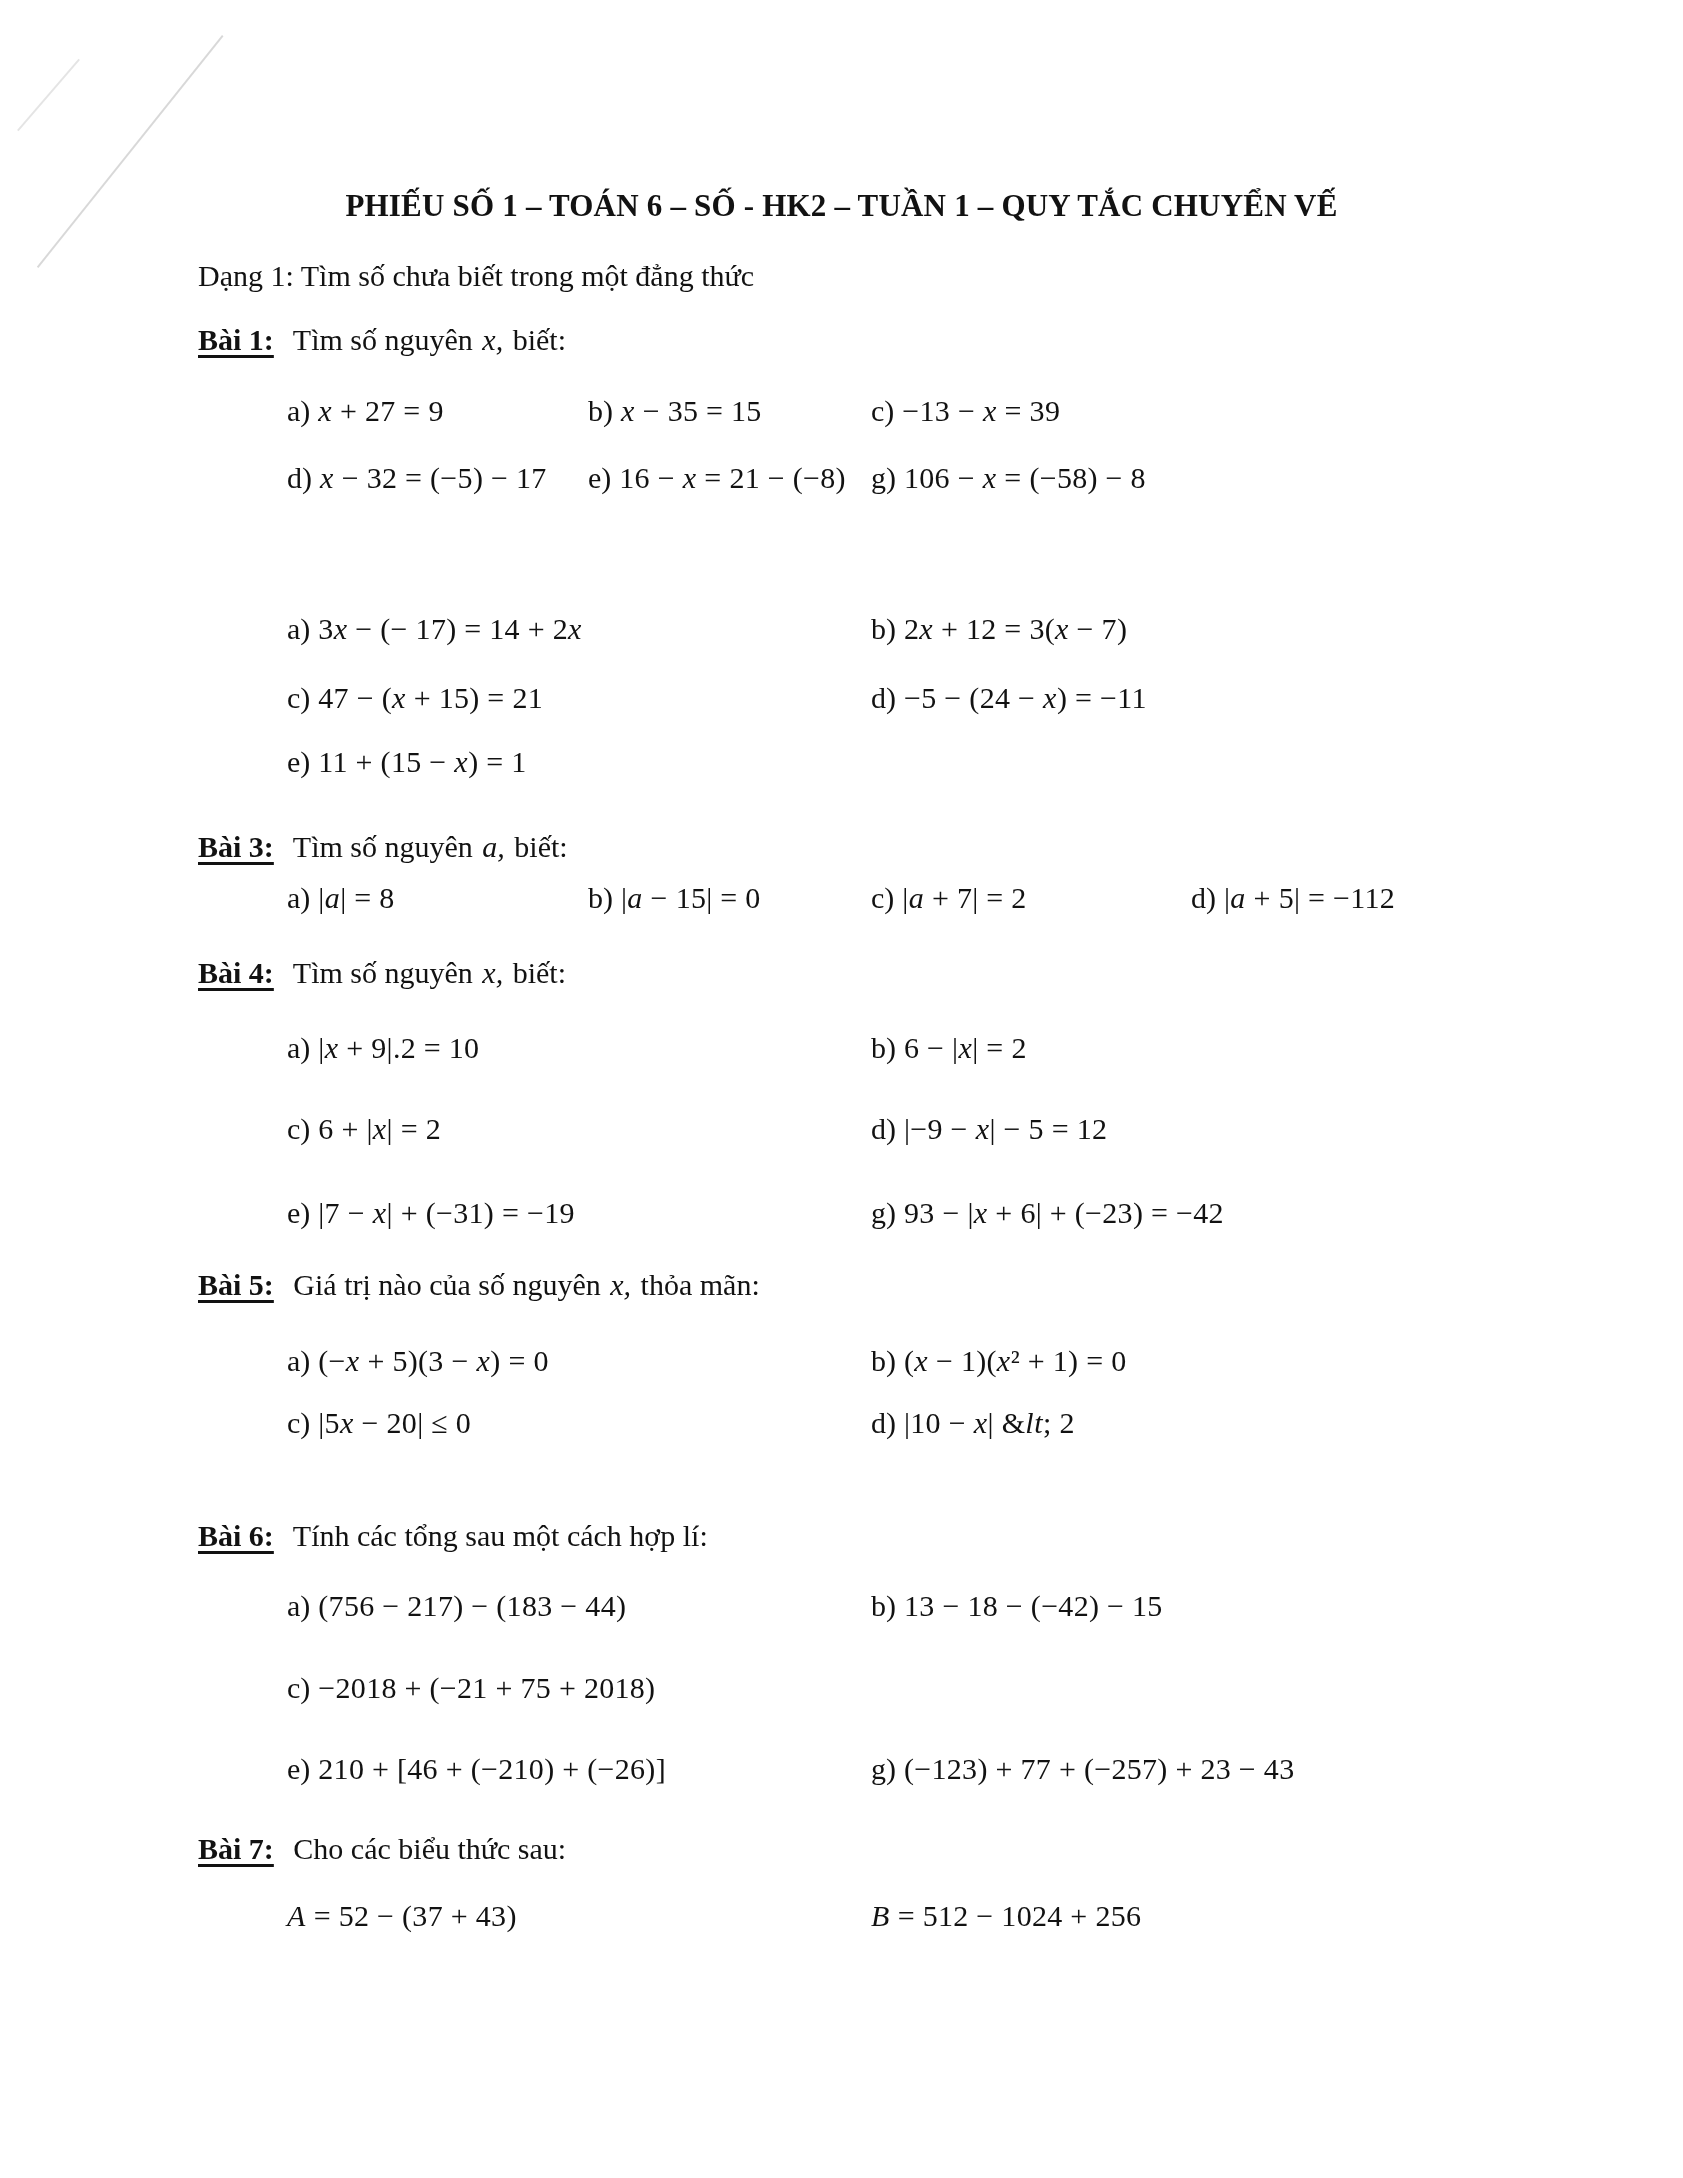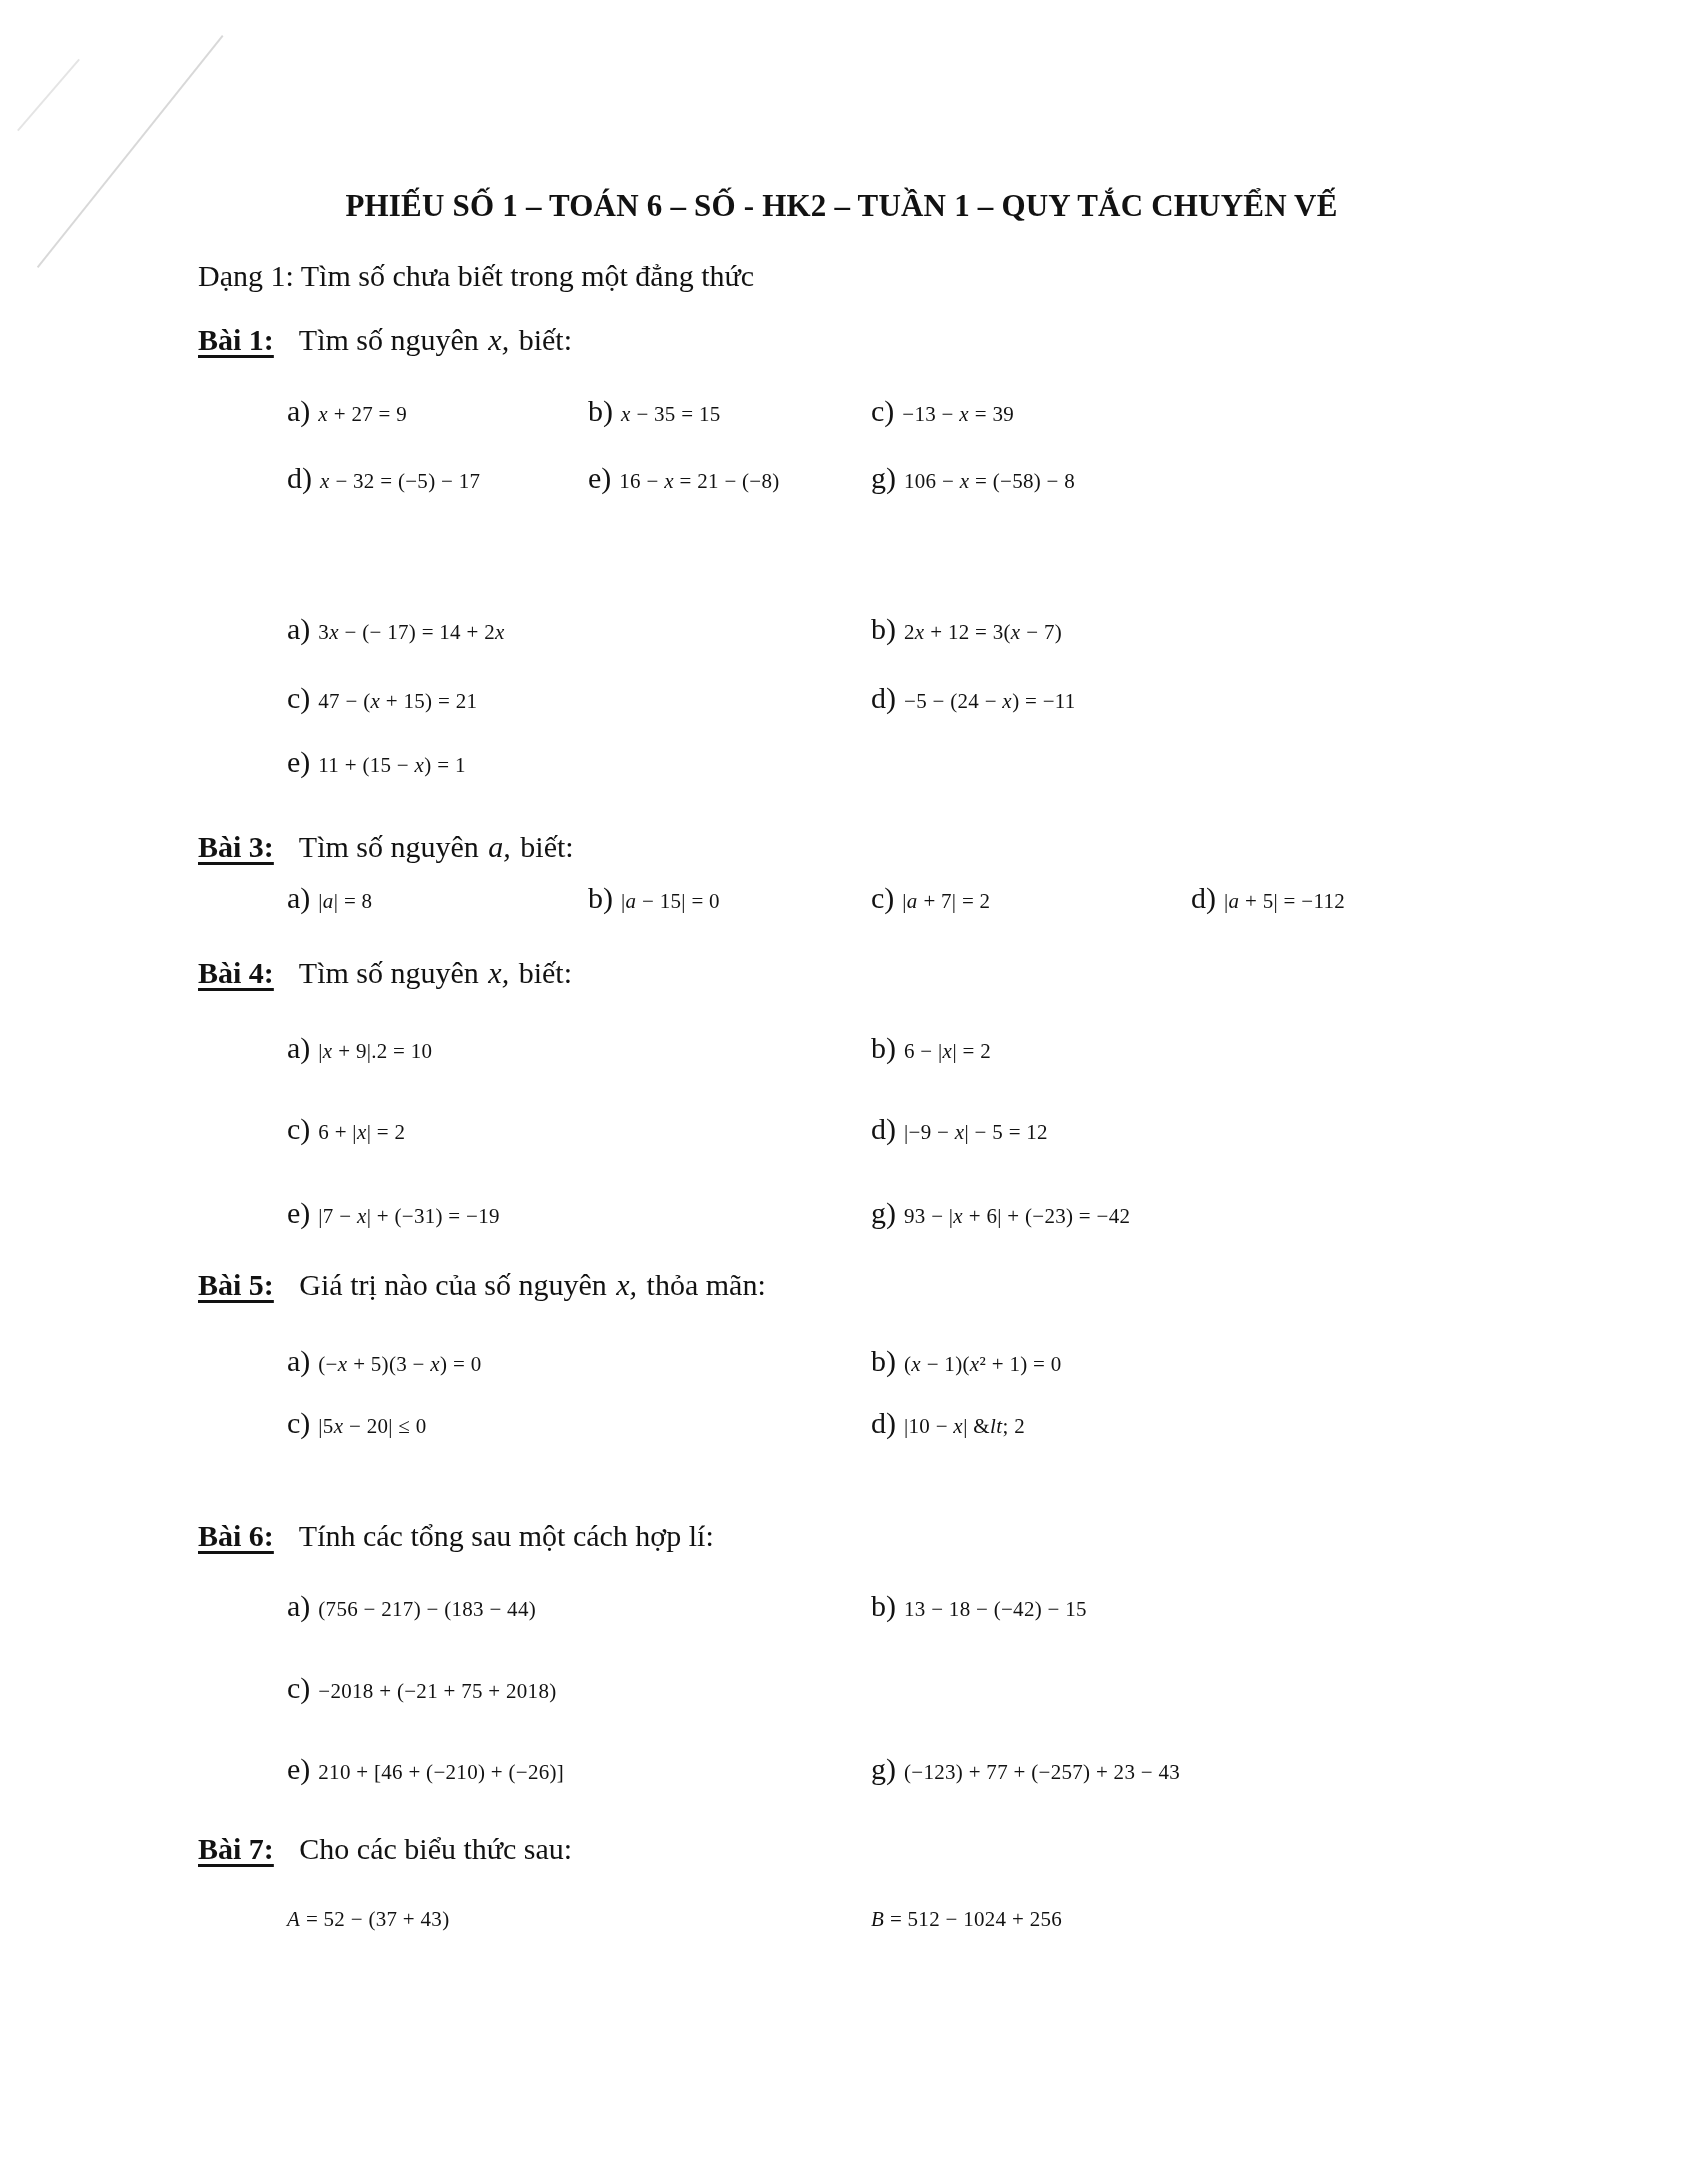--- a/index.html
+++ b/index.html
@@ -12,31 +12,31 @@
   .page { position:absolute; inset:0; background:#ffffff; }
   .line { position:absolute; left:0; width:1683px; height:48px; font-size:30px; white-space:nowrap; }
   .head { left:198px; width:1386px; }
   .title-line { top:188px; text-align:center; font-weight:bold; font-size:31px; letter-spacing:0.2px; }
   .dang { font-weight:normal; font-size:30px; }
   .exlabel {
     font-weight:bold;
     text-decoration:underline;
     text-decoration-thickness:2.5px;
     text-underline-offset:5px;
-    margin-right:18px;
+    margin-right:12px;
   }
   .extext { font-size:30px; }
   .exvar { font-size:30px; margin:0 2px; }
   .it { position:absolute; top:0; }
   .c1 { left:287px; }
   .c2 { left:581px;margin-left:7px; }
   .c3 { left:871px; }
   .c4 { left:1191px; }
   .tag { font-size:30px; margin-right:8px; }
-  .math { font-size:21px; letter-spacing:0.3px; }
+  .math { font-size:30px; letter-spacing:0.3px; }
   .math i { letter-spacing:0.5px; }
   .watermark { position:absolute; top:0; left:0; pointer-events:none; }
 </style>
 </head>
 <body>
 
 <div class="page">
 
   <svg class="watermark" width="297" height="297" viewBox="0 0 300 300">
     <line x1="225" y1="36" x2="38" y2="270" stroke="#cfcfcf" stroke-width="2" opacity="0.8"></line>

